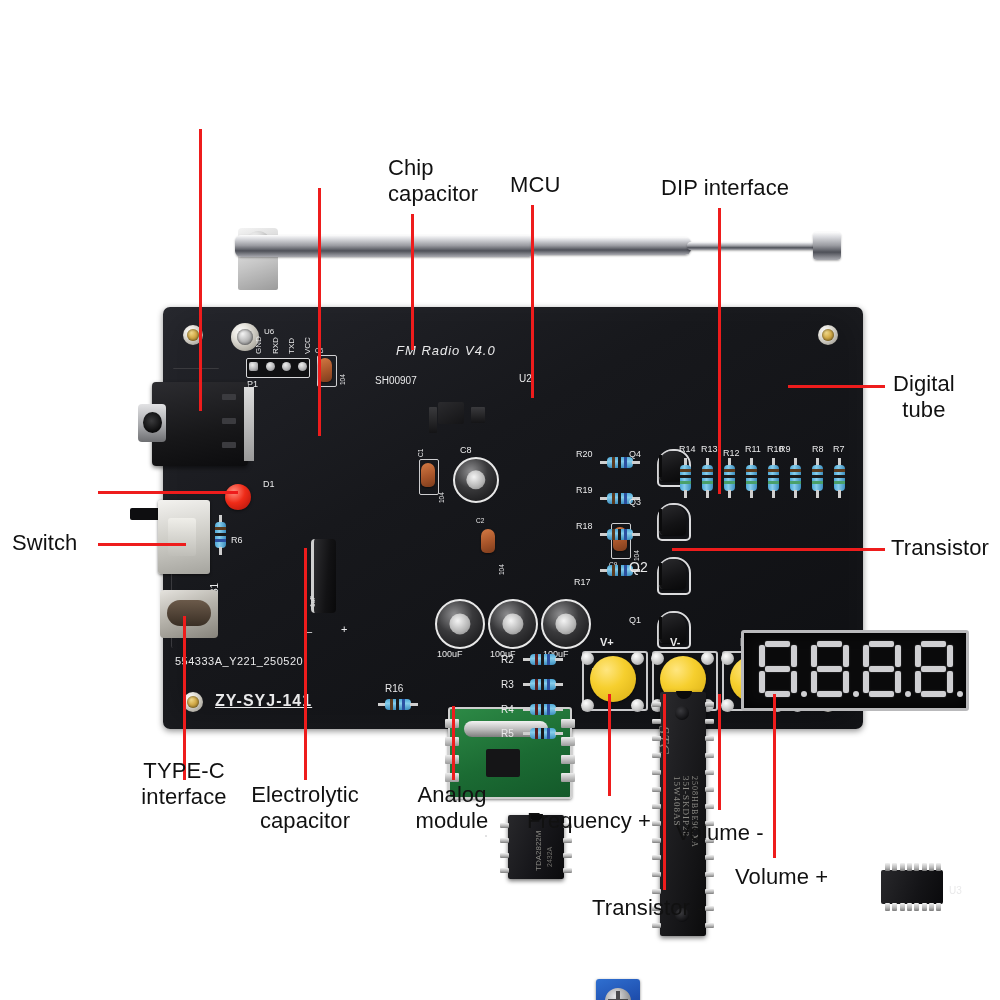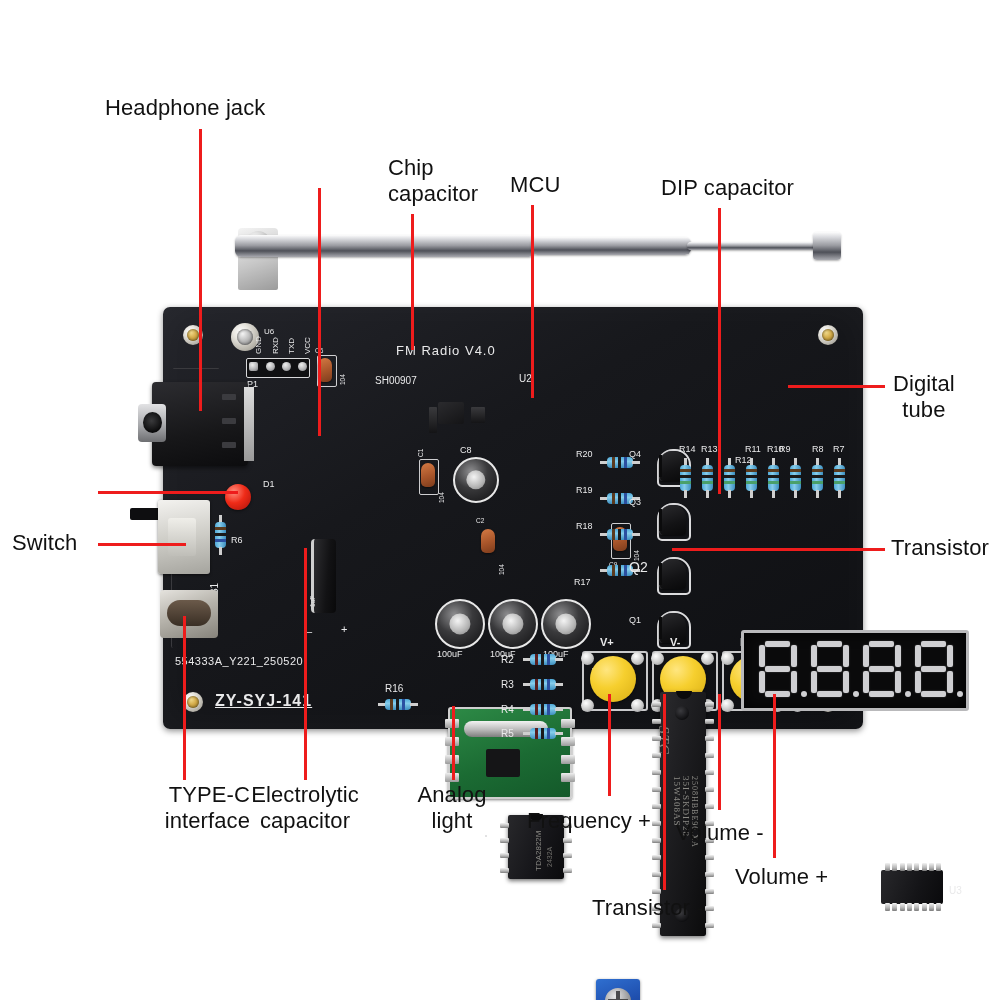--- a/index.html
+++ b/index.html
@@ -188,21 +188,21 @@
         <i></i>
       </div>
     <div class="screw" style="left:655px;top:385px;">
         <i></i>
       </div>
     <div class="screw" style="left:68px;top:16px;width:28px;height:28px;">
         <i style="left:6px;top:6px;width:16px;height:16px;background:radial-gradient(circle at 35% 30%,#f4f4f4,#b9b9b9 50%,#6d6d6d);"></i>
       </div>
 
     <div class="silk sm" style="left:101px;top:20px;">U6</div>
-    <div class="silk sm" style="left:233px;top:36px;font-size:13px;letter-spacing:1px;">FM Radio  V4.0</div>
+    <div class="silk sm" style="left:233px;top:36px;font-size:13px;letter-spacing:1px;font-style:italic;">FM Radio  V4.0</div>
     <div class="silk sm" style="left:212px;top:68px;font-size:10px;">SH00907</div>
     <div class="silk sm" style="left:356px;top:66px;font-size:10px;">U2</div>
 
     <div class="hdr" style="left:83px;top:51px;width:62px;height:18px;"></div>
     <div class="hdrpad" style="left:86px;top:55px;border-radius:2px;"></div>
     <div class="hdrpad" style="left:103px;top:55px;"></div>
     <div class="hdrpad" style="left:119px;top:55px;"></div>
     <div class="hdrpad" style="left:135px;top:55px;"></div>
     <div class="silk xs vert" style="left:91px;top:47px;font-size:8px;">GND</div>
     <div class="silk xs vert" style="left:108px;top:47px;font-size:8px;">RXD</div>
@@ -398,21 +398,21 @@
     <div class="tcirc" style="left:494px;top:250px;"></div>
     <div class="trans" style="left:496px;top:252px;"></div>
     <div class="silk xs" style="left:466px;top:252px;font-size:14px;">Q2</div>
     <div class="tcirc" style="left:494px;top:304px;"></div>
     <div class="trans" style="left:496px;top:306px;"></div>
     <div class="silk xs" style="left:466px;top:308px;font-size:9px;">Q1</div>
 
     <div style="position:absolute;left:516px;top:137px;width:160px;height:72px;">
       <div class="silk xs" style="left:0;top:0;font-size:9px;">R14</div>
       <div class="silk xs" style="left:22px;top:0;font-size:9px;">R13</div>
-      <div class="silk xs" style="left:44px;top:11px;font-size:9px;margin-left:12px;">R12</div>
+      <div class="silk xs" style="left:44px;top:4px;font-size:9px;">R12</div>
       <div class="silk xs" style="left:66px;top:0;font-size:9px;">R11</div>
       <div class="silk xs" style="left:88px;top:0;font-size:9px;">R10</div>
       <div class="silk xs" style="left:100px;top:0;font-size:9px;">R9</div>
       <div class="silk xs" style="left:133px;top:0;font-size:9px;">R8</div>
       <div class="silk xs" style="left:154px;top:0;font-size:9px;">R7</div>
 
       <div class="res" style="left:1px;top:14px;">
           <div class="lead2" style="top:0;"></div>
           <div class="body"></div>
           <div class="lead2" style="top:32px;"></div>
@@ -653,33 +653,32 @@
   <div class="lead h" style="left:98px;top:491px;width:140px;"></div>
   <div class="lead h" style="left:98px;top:543px;width:88px;"></div>
   <div class="lead v" style="left:183px;top:616px;height:164px;"></div>
   <div class="lead v" style="left:304px;top:548px;height:232px;"></div>
   <div class="lead v" style="left:452px;top:706px;height:74px;"></div>
   <div class="lead v" style="left:608px;top:694px;height:102px;"></div>
   <div class="lead v" style="left:663px;top:694px;height:196px;"></div>
   <div class="lead v" style="left:718px;top:694px;height:116px;"></div>
   <div class="lead v" style="left:773px;top:694px;height:164px;"></div>
 
-  <div class="callout" style="left:105px;top:95px;">Headphone jack</div>
   <div class="callout" style="left:388px;top:155px;">Chip
 capacitor</div>
   <div class="callout" style="left:510px;top:172px;">MCU</div>
-  <div class="callout" style="left:661px;top:175px;">DIP capacitor</div>
+  <div class="callout" style="left:661px;top:175px;">DIP interface</div>
   <div class="callout center" style="left:893px;top:371px;">Digital
 tube</div>
   <div class="callout" style="left:891px;top:535px;">Transistor</div>
   <div class="callout" style="left:12px;top:530px;">Switch</div>
-  <div class="callout center" style="left:118px;top:782px;width:132px;text-align:right;">TYPE-C
+  <div class="callout center" style="left:118px;top:758px;width:132px;">TYPE-C
 interface</div>
   <div class="callout center" style="left:222px;top:782px;width:166px;">Electrolytic
 capacitor</div>
   <div class="callout center" style="left:384px;top:782px;width:136px;">Analog
-light</div>
+module</div>
   <div class="callout" style="left:527px;top:808px;">Frequency +</div>
   <div class="callout" style="left:592px;top:895px;">Transistor -</div>
   <div class="callout" style="left:676px;top:820px;">Volume -</div>
   <div class="callout" style="left:735px;top:864px;">Volume +</div>
 
 </div>
 
 </body></html>

